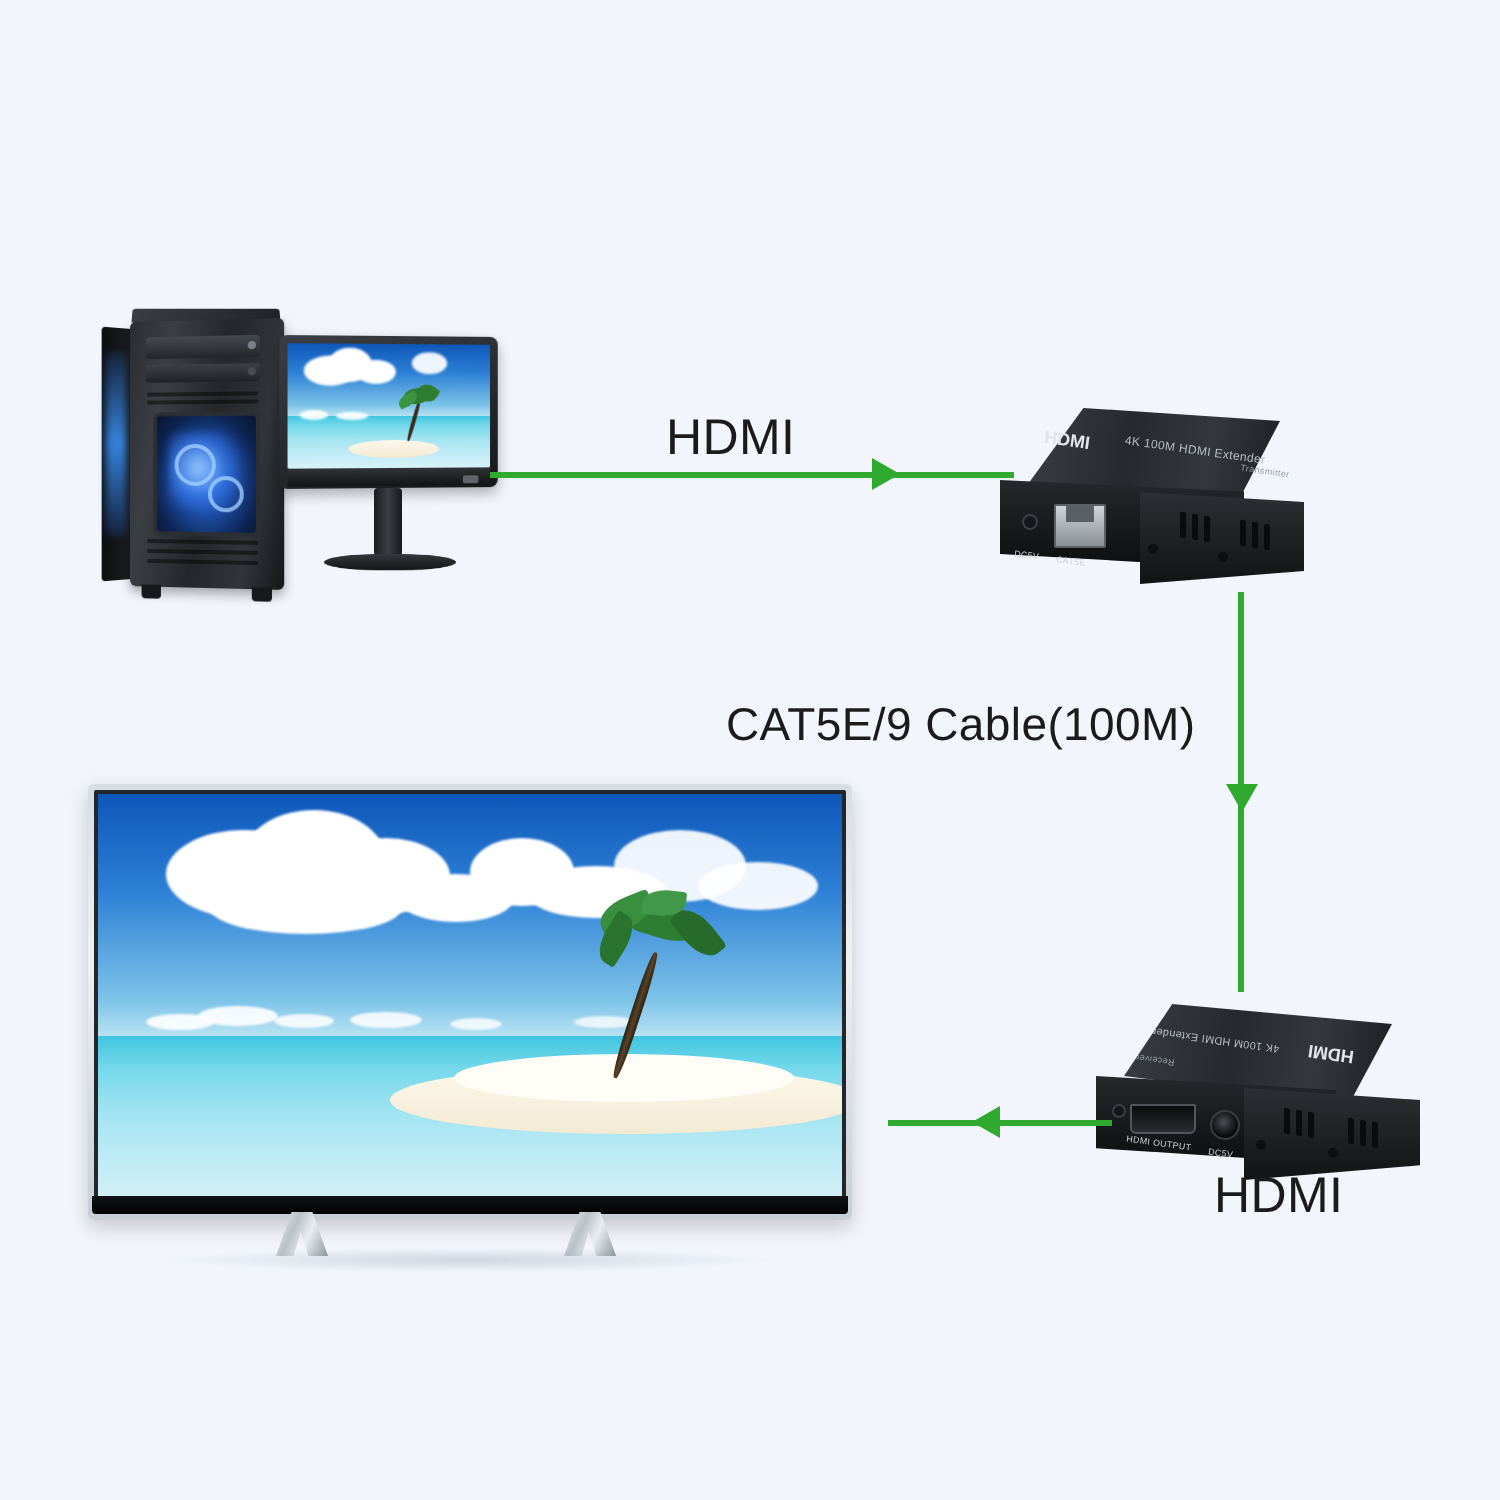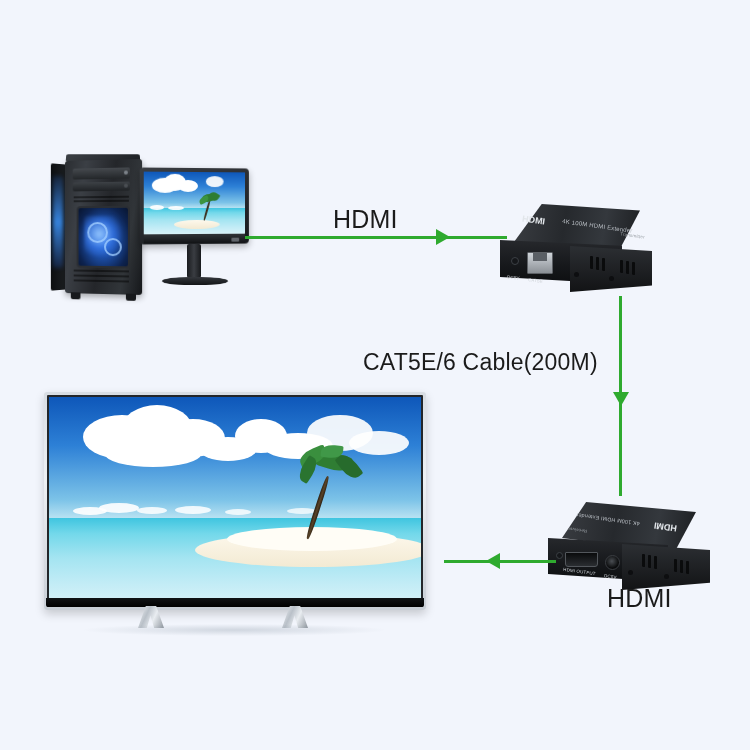--- a/index.html
+++ b/index.html
@@ -225,21 +225,21 @@
     <div class="vent" style="left:100px;top:53px;width:3px;height:13px;transform:skewY(7deg);"></div>
     <div class="vent" style="left:106px;top:54px;width:3px;height:13px;transform:skewY(7deg);"></div>
     <div class="vent" style="left:124px;top:56px;width:3px;height:13px;transform:skewY(7deg);"></div>
     <div class="vent" style="left:130px;top:57px;width:3px;height:13px;transform:skewY(7deg);"></div>
     <div class="vent" style="left:136px;top:58px;width:3px;height:13px;transform:skewY(7deg);"></div>
     <div class="foot-pad" style="left:113px;top:72px;width:5px;height:5px;"></div>
   </div>
 
   <div class="vline" id="line-mid" style="left:619px;top:296px;height:200px;"></div>
   <div class="arrow arrow-down" style="left:613px;top:392px;"></div>
-  <div class="label" id="cat-label">CAT5E/6 Cable(200M)</div>
+  <div class="label" id="cat-label">CAT5E/9 Cable(100M)</div>
 
   <div class="box" style="left:546px;top:500px;width:166px;height:100px;">
 
     <div class="box-top" style="left:16px;top:2px;width:134px;height:50px;
          clip-path:polygon(18% 0,100% 20%,84% 100%,0 72%);"></div>
     <div class="micro" style="left:30px;top:16px;font-size:5.4px;transform:rotate(-172deg);color:#b9bec4;">4K 100M HDMI Extender</div>
     <div class="brand" style="left:108px;top:22px;font-size:9px;transform:rotate(-172deg);color:#e2e6ea;">HDMI</div>
     <div class="micro" style="left:22px;top:27px;font-size:4.5px;transform:rotate(-172deg);color:#9aa0a6;">Receiver</div>
 
     <div class="box-front" style="left:2px;top:38px;width:120px;height:44px;

